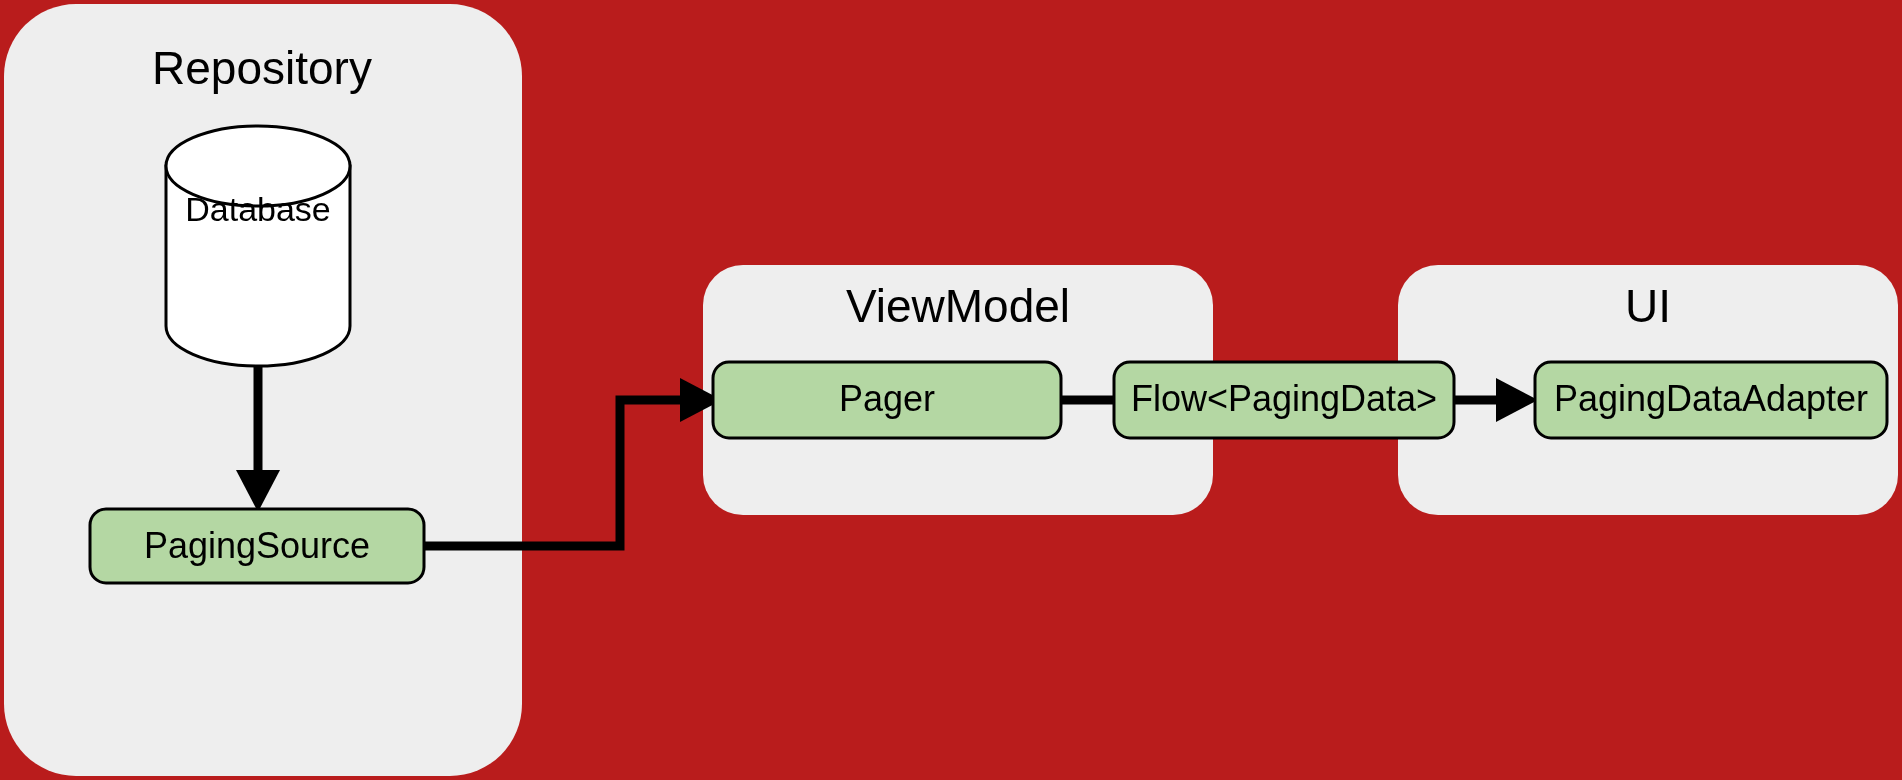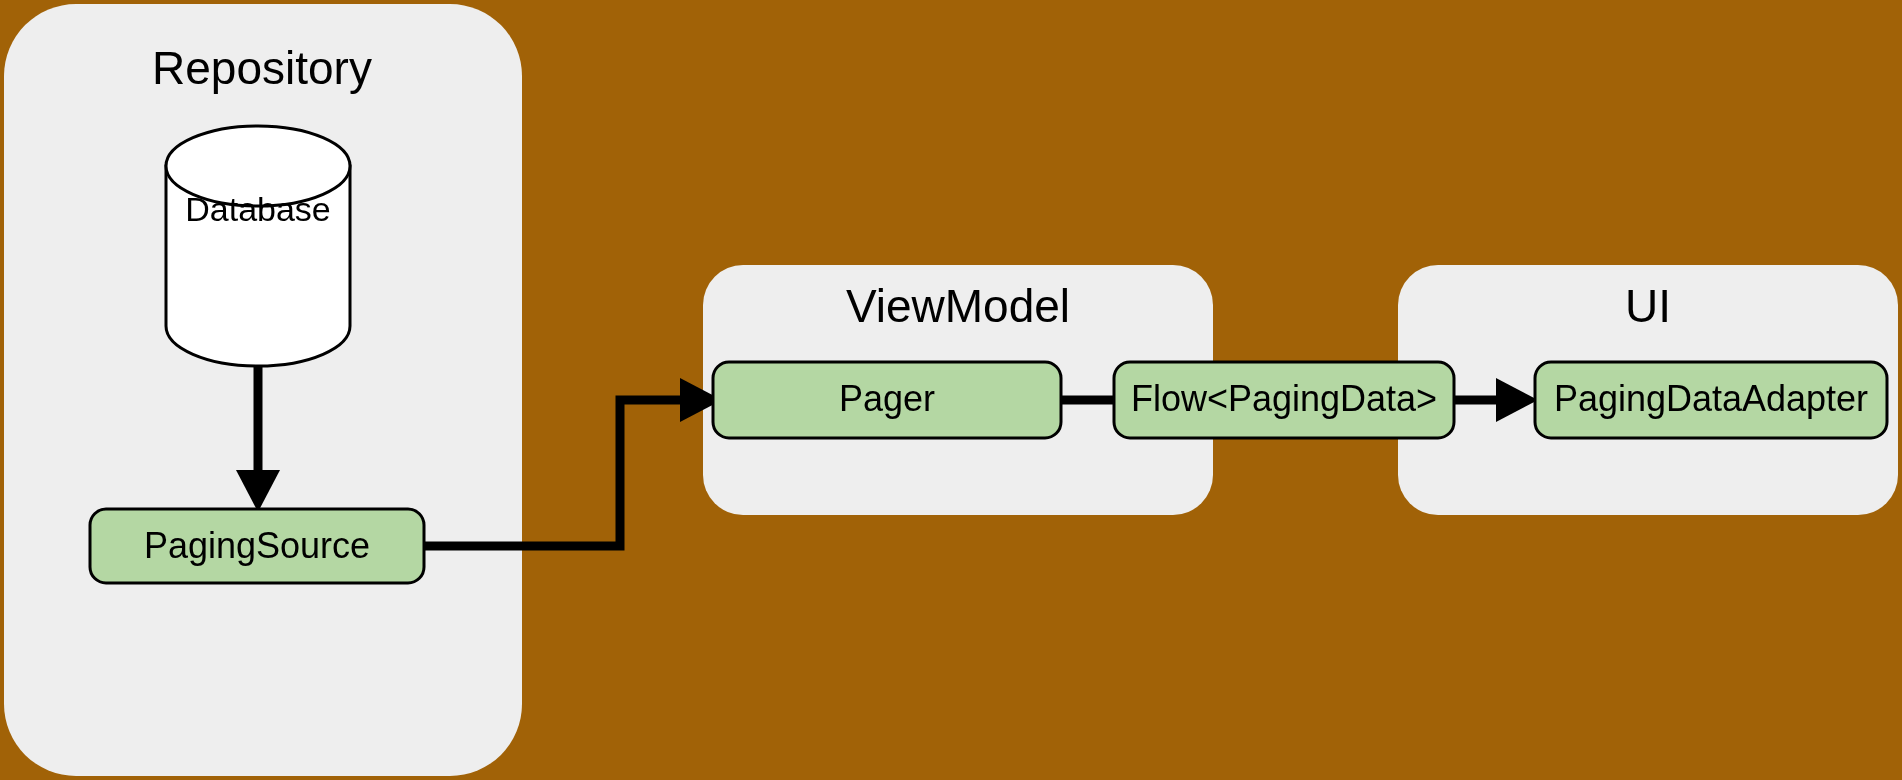--- a/index.html
+++ b/index.html
@@ -10,21 +10,21 @@
   body {
     width: 1902px;
     height: 780px;
     overflow: hidden;
     font-family: "Liberation Sans", sans-serif;
   }
   #canvas {
     position: relative;
     width: 1902px;
     height: 780px;
-    background: #a16207;
+    background: #b91c1c;
   }
   #diagram-svg {
     position: absolute;
     top: 0;
     left: 0;
     width: 1902px;
     height: 780px;
     display: block;
   }
   .group-box {

